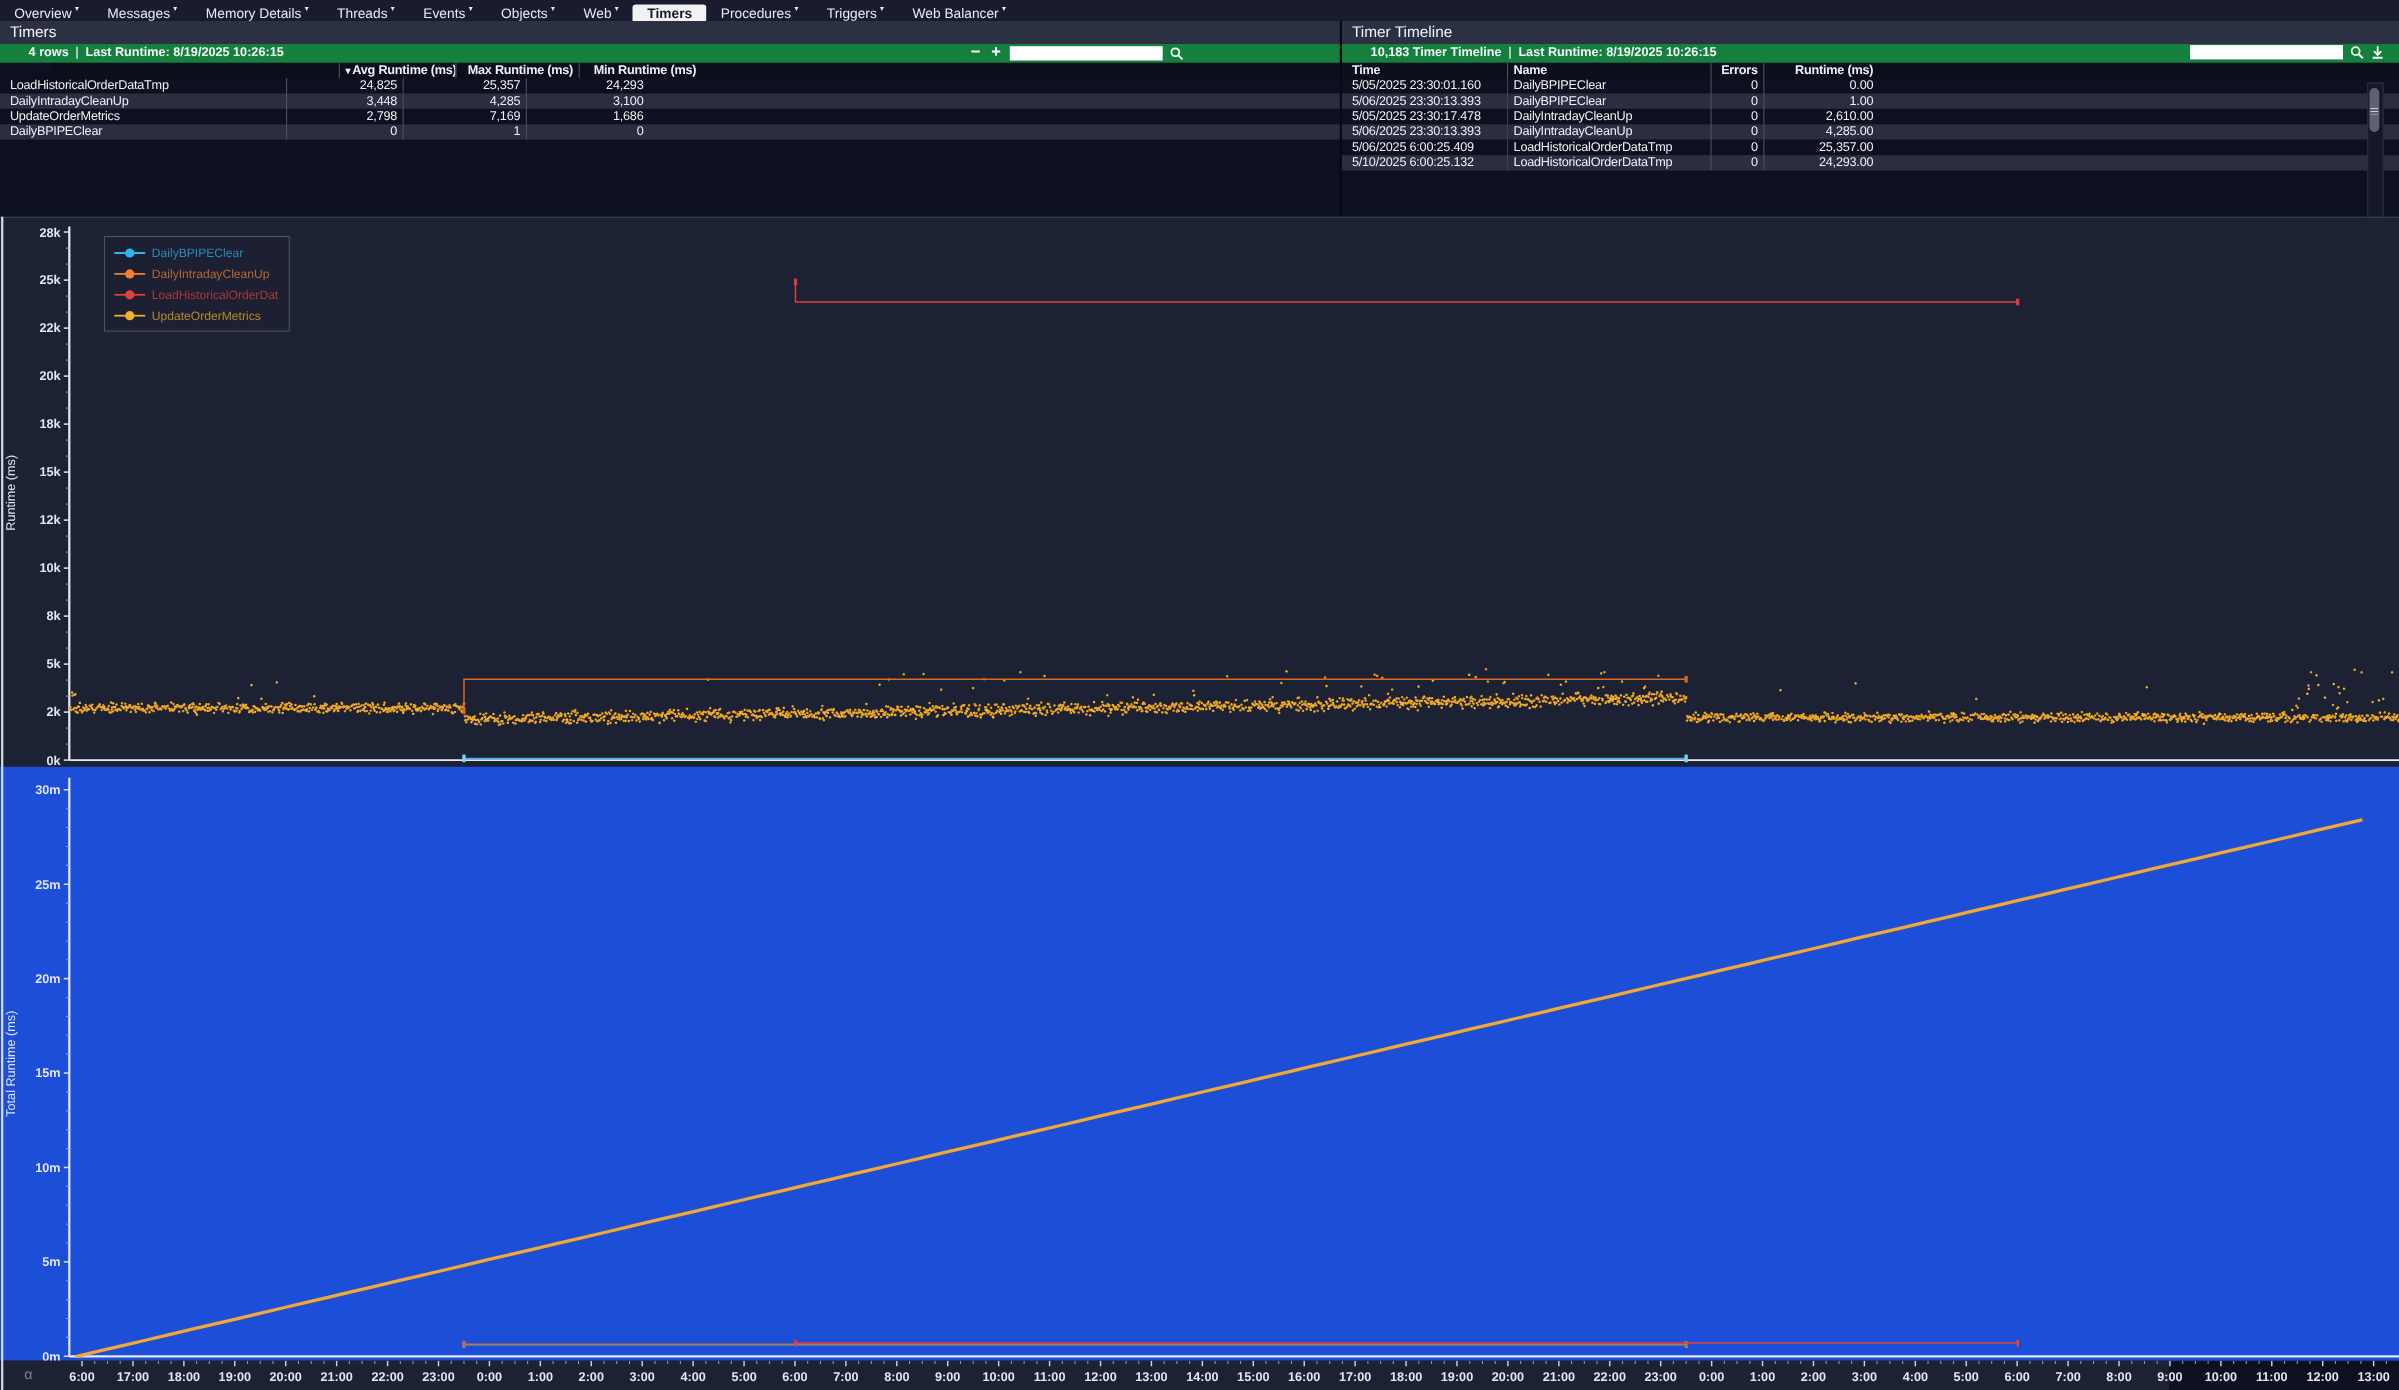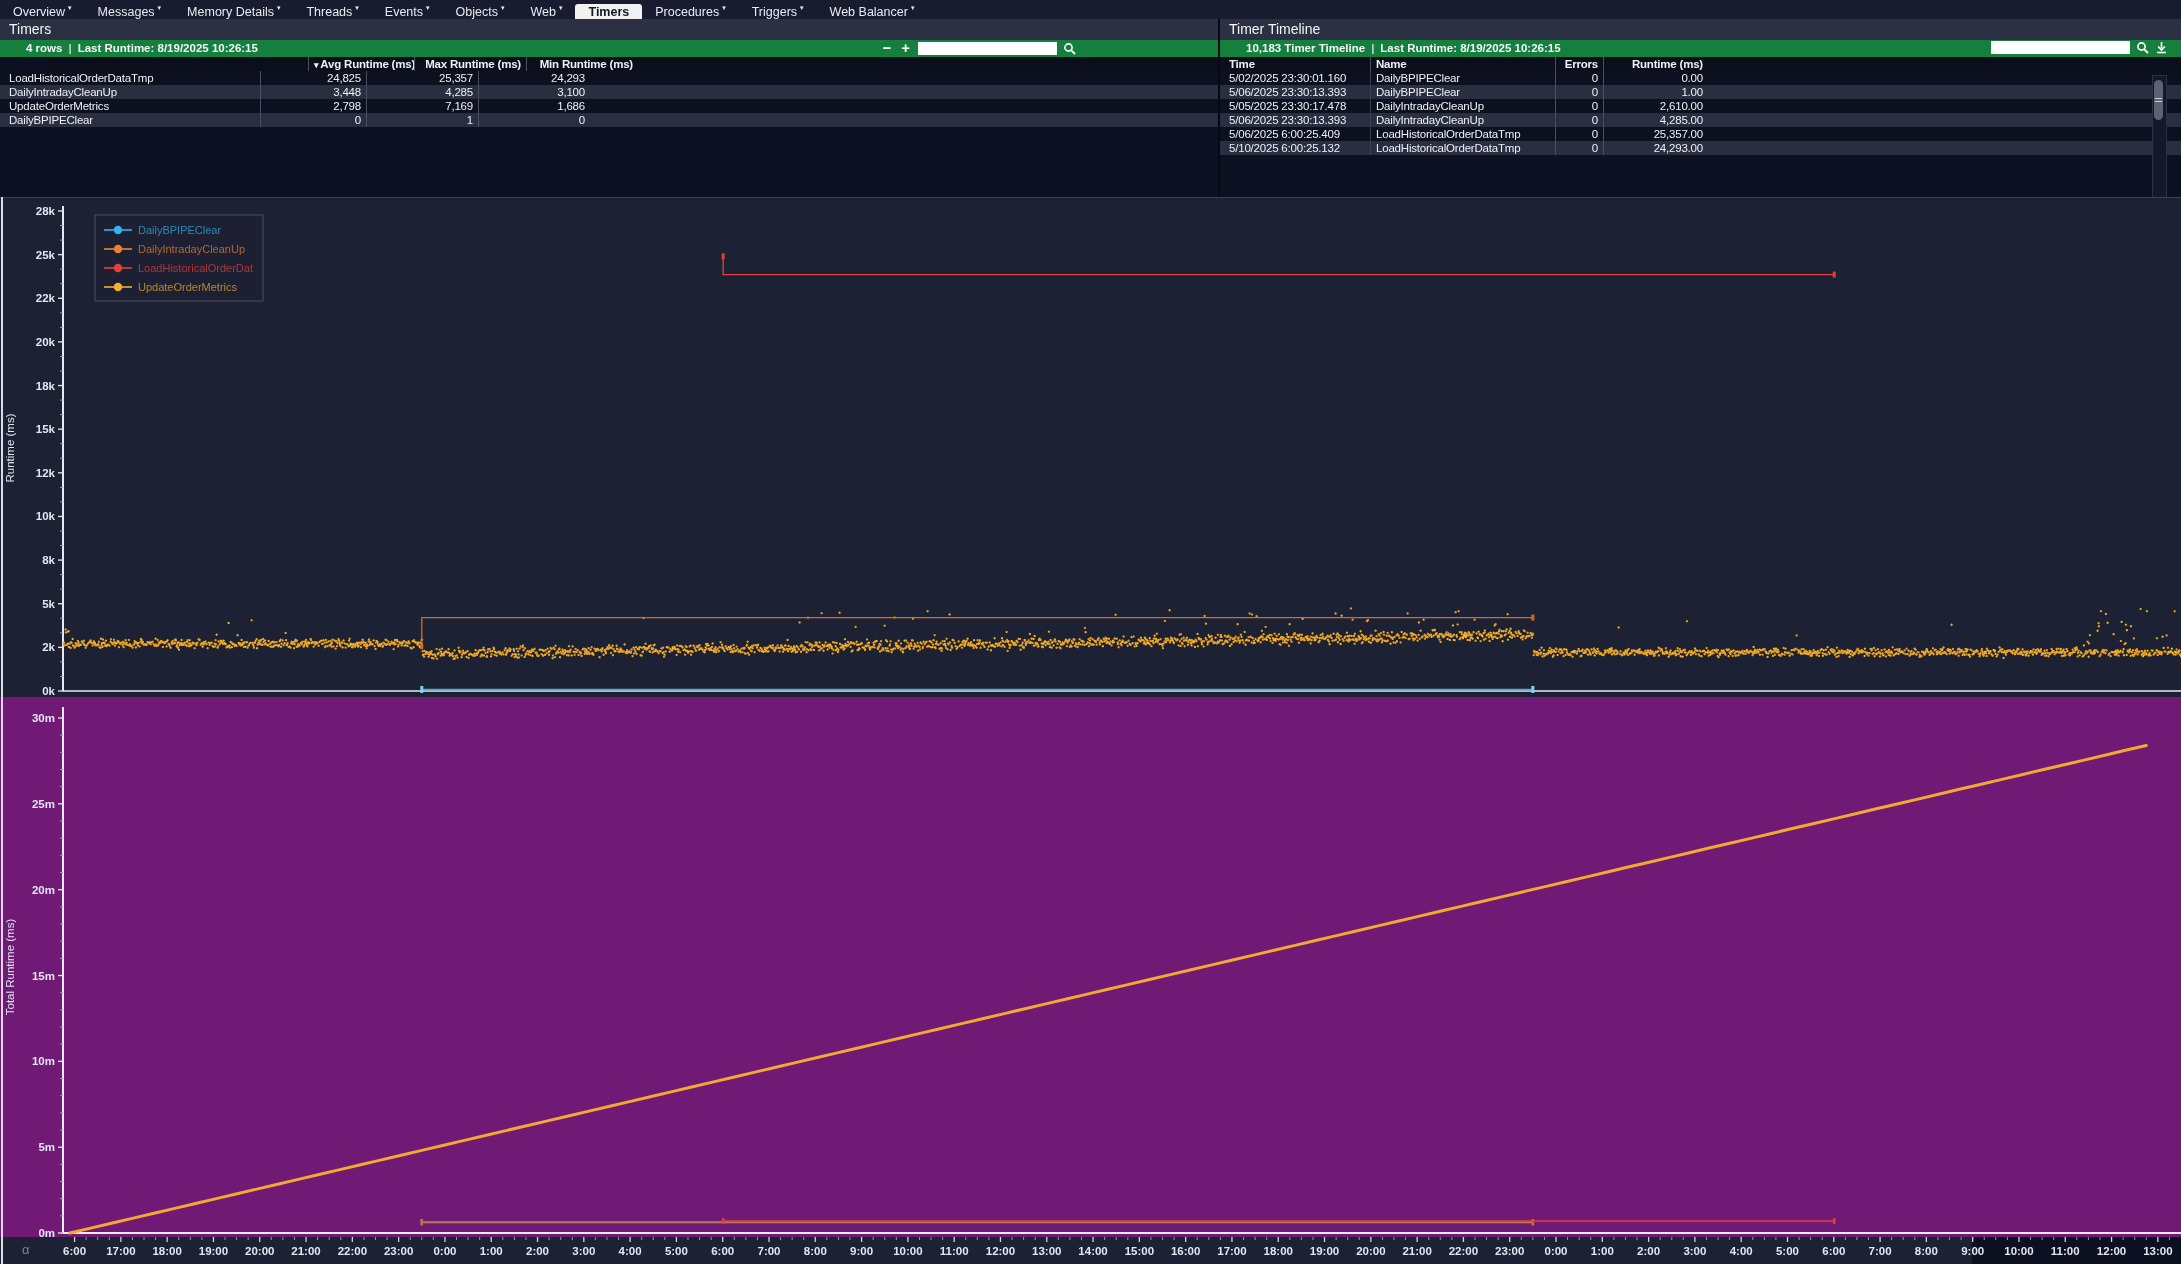--- a/index.html
+++ b/index.html
@@ -34,21 +34,21 @@
   .cell.num{text-align:right;border-left:1px solid #4a4f63;}
   .cell.name{padding-left:9px;}
   .sort-caret{font-size:9px;margin-right:2px;}
   
   .vscroll{position:absolute;width:13px;background:#14182a;border:1px solid #2c3145;}
   .vthumb{position:absolute;left:1px;width:9px;background:#5d6170;border-radius:5px;}
   .vthumb .grips{position:absolute;left:1px;right:1px;top:45%;height:6px;
         background:repeating-linear-gradient(to bottom,#c9ccd6 0 1px,transparent 1px 3px);}
   
   #chart1{position:absolute;left:0;top:197px;width:2181px;height:500px;background:#1d2134;border-top:1px solid #3b4052;box-sizing:border-box;}
-  #chart2{position:absolute;left:0;top:697px;width:2181px;height:540px;background:#701a75;}
+  #chart2{position:absolute;left:0;top:697px;width:2181px;height:540px;background:#1d4ed8;}
   #xaxis-row{position:absolute;left:0;top:1237px;width:1972px;height:27px;background:#1d2134;}
   #left-edge{position:absolute;left:1px;top:197px;width:2px;height:1067px;background:#d8dbe4;}
   #alpha-glyph{position:absolute;left:22px;top:1242px;font-size:13px;color:#7e8396;}
   svg{display:block;}
 </style>
 </head>
 <body>
 
 <div id="menubar">
     <div class="menu-item">
@@ -170,21 +170,21 @@
       </div>
     </div>
     <div id="timeline-table" class="grid-table">
         <div class="g-row g-head" style="grid-template-columns: 150px 185px 48px 105px;">
           <div class="cell name">Time</div>
           <div class="cell" style="border-left: 1px solid rgb(74, 79, 99);">Name</div>
           <div class="cell num">Errors</div>
           <div class="cell num">Runtime (ms)</div>
         </div>
         <div class="g-row odd" style="grid-template-columns: 150px 185px 48px 105px;">
-          <div class="cell name">5/02/2025 23:30:01.160</div>
+          <div class="cell name">5/05/2025 23:30:01.160</div>
           <div class="cell" style="border-left: 1px solid rgb(58, 63, 82);">DailyBPIPEClear</div>
           <div class="cell num">0</div>
           <div class="cell num">0.00</div>
         </div>
         <div class="g-row even" style="grid-template-columns: 150px 185px 48px 105px;">
           <div class="cell name">5/06/2025 23:30:13.393</div>
           <div class="cell" style="border-left: 1px solid rgb(58, 63, 82);">DailyBPIPEClear</div>
           <div class="cell num">0</div>
           <div class="cell num">1.00</div>
         </div>

